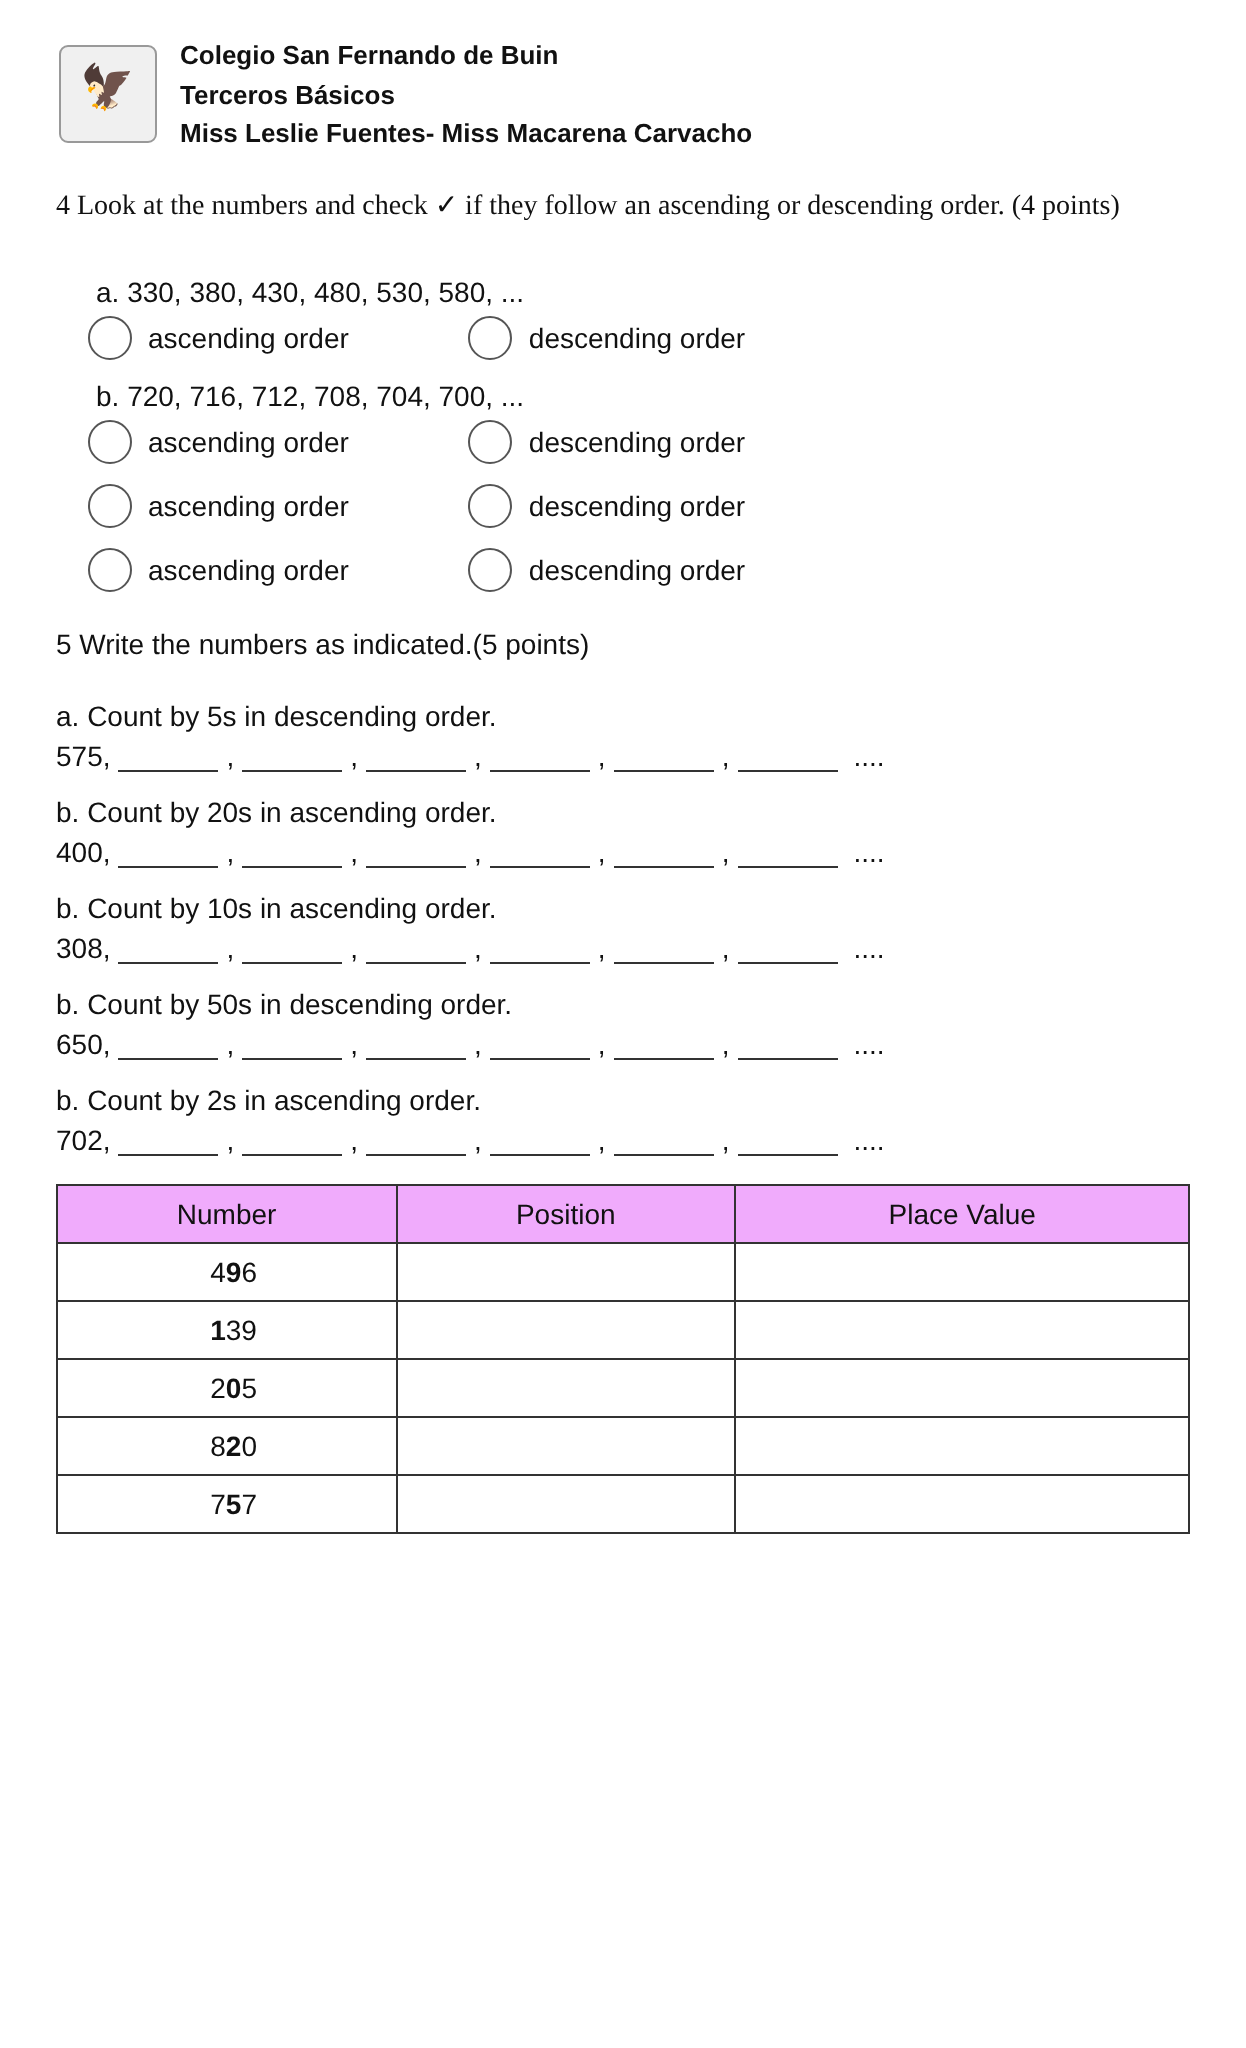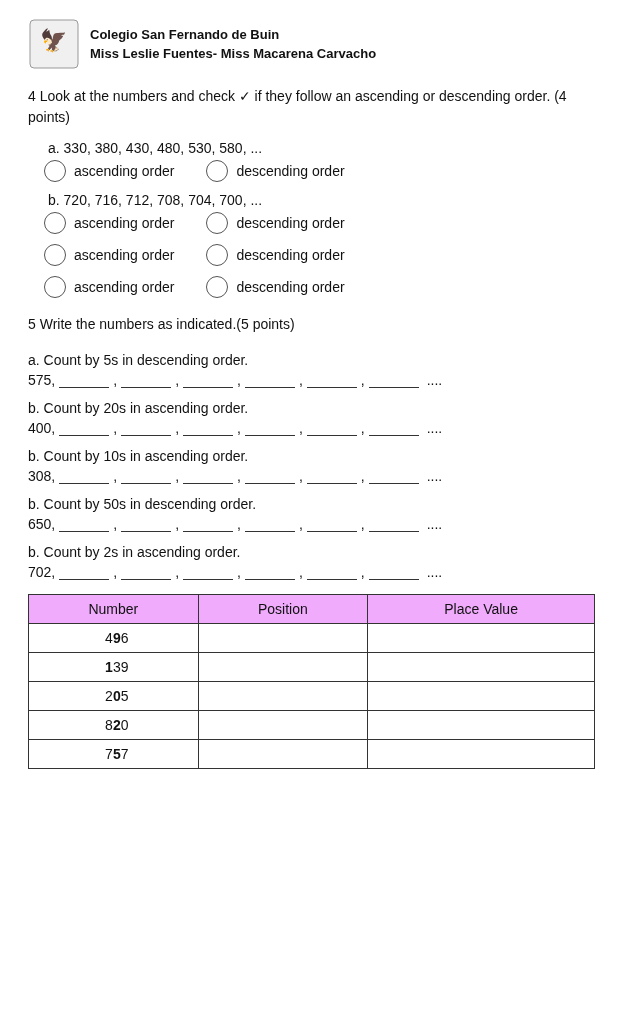--- a/index.html
+++ b/index.html
@@ -26,33 +26,34 @@
     .header-text {
       font-size: 13px;
       line-height: 1.5;
       font-weight: bold;
     }
     .section {
       margin-bottom: 18px;
     }
     .section-title {
       font-size: 14px;
-      margin-bottom: 12px;
+      margin-bottom: 24px;
       line-height: 1.5;
+      font-family: Liberation Serif, serif;
     }
     .sub-question {
       margin-left: 20px;
       margin-bottom: 2px;
       font-size: 14px;
     }
     .radio-row {
       display: flex;
       align-items: center;
       margin: 4px 0 10px 16px;
-      gap: 32px;
+      gap: 60px;
     }
     .radio-option {
       display: flex;
       align-items: center;
       gap: 8px;
       font-size: 14px;
     }
     .radio-circle {
       width: 22px;
       height: 22px;
@@ -120,20 +121,21 @@
 <body>
 
 <div class="header">
   <svg class="header-logo" viewBox="0 0 52 52" xmlns="http://www.w3.org/2000/svg">
 
     <rect x="2" y="2" width="48" height="48" rx="4" fill="#f0f0f0" stroke="#999" stroke-width="1"></rect>
     <text x="26" y="30" font-size="22" text-anchor="middle" fill="#555">🦅</text>
   </svg>
   <div class="header-text">
     <div>Colegio San Fernando de Buin</div>
+    <div>Terceros Básicos</div>
     <div>Miss Leslie Fuentes- Miss Macarena Carvacho</div>
   </div>
 </div>
 
 <div class="section">
   <div class="section-title">4 Look at the numbers and check ✓ if they follow an ascending or descending order. (4 points)</div>
 
   <div class="sub-question">
     <span>a. </span><span>330, 380, 430, 480, 530, 580, ...</span>
   </div>

